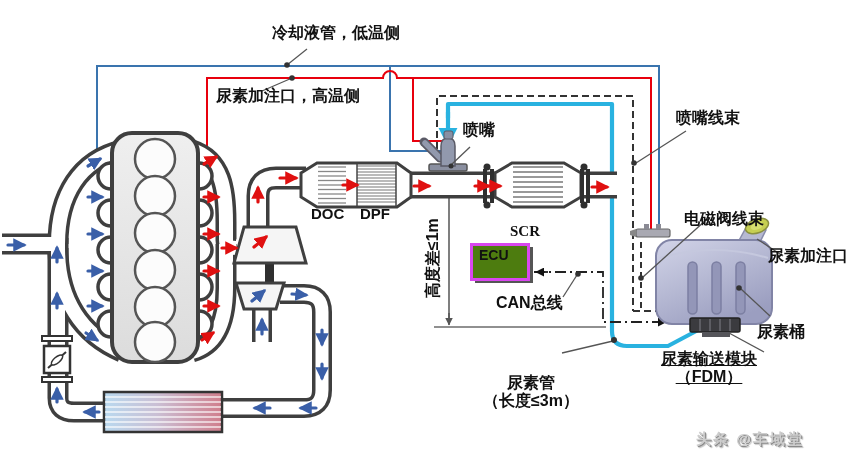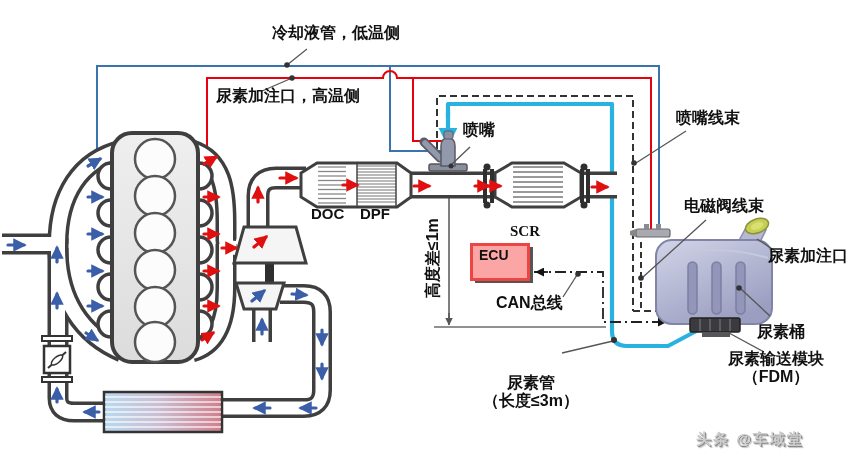--- a/index.html
+++ b/index.html
@@ -6,21 +6,21 @@
   .stage{position:relative;width:867px;height:473px;background:#fff;overflow:hidden;
          font-family:"Liberation Sans",sans-serif;}
   svg{position:absolute;left:0;top:0;}
   .lbl{position:absolute;font:bold 16px/1.15 "Liberation Sans",sans-serif;color:#111;white-space:nowrap;}
   .big{font-size:15px;}
   .ctr{text-align:center;white-space:normal;}
   .vert{width:96px;text-align:center;transform:rotate(-90deg);}
   .wm{font-size:15px;letter-spacing:2px;color:#cdcdcd;
       text-shadow:1px 1px 0 #8a8a8a,2px 2px 1px #c0c0c0;font-weight:bold;}
   .ecu-box{position:absolute;left:470px;top:243px;width:54px;height:32px;
-           border:3px solid #ef4444;background:#fca5a5;box-shadow:4px 3px 0 -1px #555;}
+           border:3px solid #d946ef;background:#4d7c0f;box-shadow:4px 3px 0 -1px #555;}
   .ecu-box span{display:block;padding:1px 0 0 6px;font:bold 14px "Liberation Sans",sans-serif;color:#111;}
   
   .pd{fill:none;stroke:#3f3f3f;stroke-linecap:butt;stroke-linejoin:round;}
   .pw{fill:none;stroke:#fff;stroke-linecap:butt;stroke-linejoin:round;}
   .ab{stroke:#3a5fa8;stroke-width:3.2;marker-end:url(#mb);stroke-linecap:round;}
   .ar{stroke:#e01010;stroke-width:3.2;marker-end:url(#mr);stroke-linecap:round;}
   .ld{stroke:#555;stroke-width:1.3;}
 </style>
 </head>
 <body>
@@ -316,24 +316,24 @@
         <circle cx="614" cy="340" r="3" fill="#333"></circle>
     <line class="ld" x1="563" y1="297" x2="577" y2="275"></line>
         <circle cx="578" cy="274" r="2.8" fill="#333"></circle>
   </g>
 </svg>
 
 <div class="lbl" style="left:272px;top:24px;">冷却液管，低温侧</div>
 <div class="lbl" style="left:216px;top:87px;">尿素加注口，高温侧</div>
 <div class="lbl" style="left:463px;top:121px;">喷嘴</div>
 <div class="lbl" style="left:676px;top:109px;">喷嘴线束</div>
-<div class="lbl" style="left:684px;top:197px;">电磁阀线束</div>
+<div class="lbl" style="left:684px;top:210px;">电磁阀线束</div>
 <div class="lbl" style="left:768px;top:247px;">尿素加注口</div>
 <div class="lbl" style="left:757px;top:323px;">尿素桶</div>
-<div class="lbl ctr" style="left:715px;top:350px;width:122px;">
+<div class="lbl ctr" style="left:648px;top:350px;width:122px;text-decoration:underline;">
   <span>尿素输送模块</span><br>
   <span>（FDM）</span>
 </div>
 <div class="lbl ctr" style="left:466px;top:350px;width:130px;margin-top:24px;">
   <span>尿素管</span><br>
   <span>（长度≤3m）</span>
 </div>
 <div class="lbl" style="left:496px;top:294px;">CAN总线</div>
 <div class="lbl big" style="left:311px;top:205px;">DOC</div>
 <div class="lbl big" style="left:360px;top:205px;">DPF</div>

